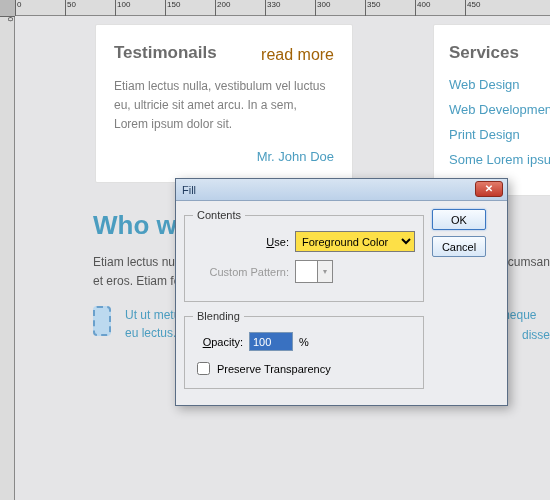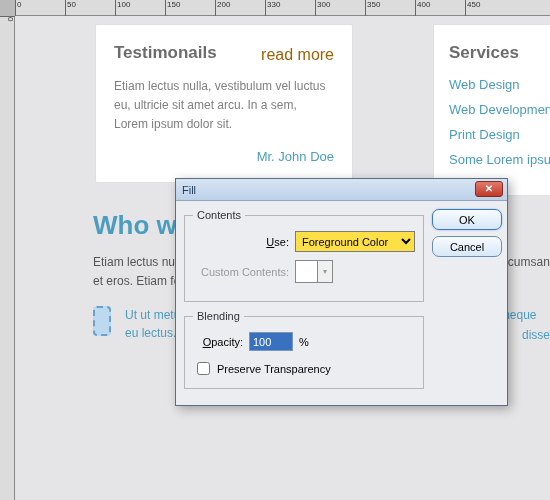--- a/index.html
+++ b/index.html
@@ -132,24 +132,24 @@
     width: 44px;
     height: 19px;
     border: 1px solid #7a97b6;
     padding: 1px 3px;
     background: #fff;
   }
   input[type=text].sel { background: #3971c1; color: #fff; }
   .chk { display: flex; align-items: center; gap: 4px; margin-top: 2px; }
   .chk input { width: 13px; height: 13px; }
   .win-btn {
-    display: block; width: 70px; height: 21px;
+    display: block; width: 54px; height: 21px;
     background: linear-gradient(#f7fbff, #d8e7f7);
     border: 1px solid #6a8db5;
-    border-radius: 7px;
+    border-radius: 2px;
     font-size: 11px;
     margin-bottom: 6px;
     cursor: pointer;
   }
   .win-btn.default { border: 1.5px solid #3b77c2; box-shadow: 0 0 2px #7db0e8; }
 </style>
 </head>
 <body>
 
 <div class="ruler-h">
@@ -207,21 +207,21 @@
     <div class="dlg-main">
       <fieldset>
         <legend>Contents</legend>
         <div class="row">
           <label class="lbl-70"><span class="ul">U</span>se:</label>
           <select style="width:120px">
             <option>Foreground Color</option>
           </select>
         </div>
         <div class="row disabled">
-          <label class="lbl-70">Custom Contents:</label>
+          <label class="lbl-70">Custom Pattern:</label>
           <div class="swatch-box">
             <div class="sw"></div>
             <div class="dd">▾</div>
           </div>
         </div>
       </fieldset>
 
       <fieldset>
         <legend>Blending</legend>
         <div class="row">

